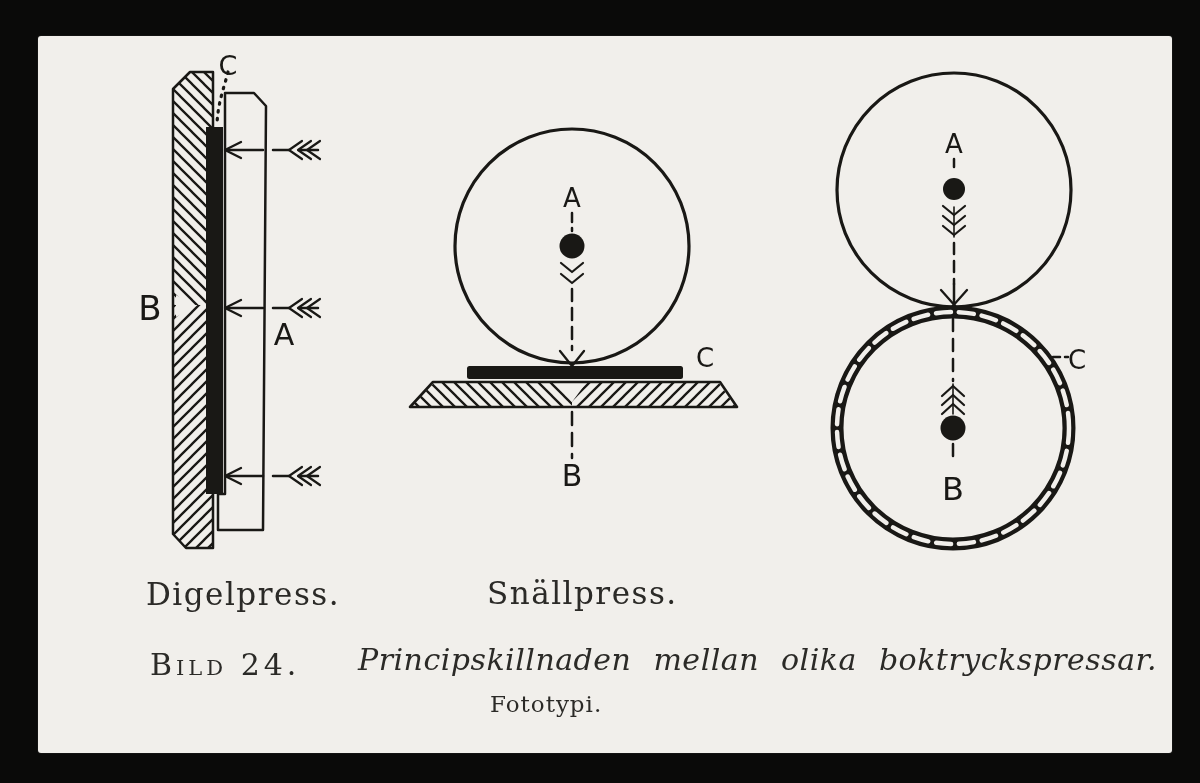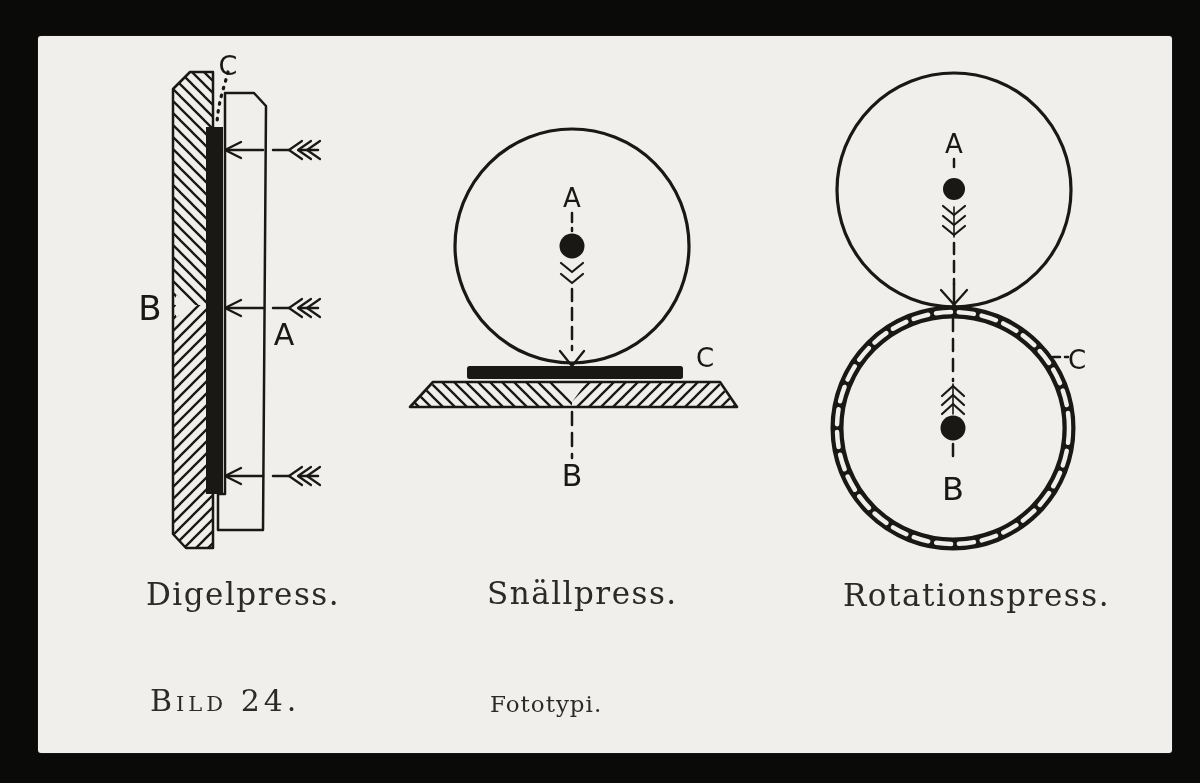--- a/index.html
+++ b/index.html
@@ -26,21 +26,21 @@
   }
   .cap{
     position:absolute;color:var(--text);
     font-size:31px;letter-spacing:1.5px;line-height:1;
     white-space:nowrap;
   }
   .cap-digel{left:146px;top:579px;}
   .cap-snall{left:487px;top:578px;}
   .cap-rot  {left:843px;top:580px;}
   .fignum{
-    position:absolute;left:150px;top:686px;color:var(--text);
+    position:absolute;left:150px;top:650px;color:var(--text);
     font-size:30px;font-variant:small-caps;letter-spacing:4px;
     line-height:1;white-space:nowrap;
   }
   .figtitle{
     position:absolute;left:358px;top:645px;color:var(--text);
     font-size:30px;font-style:italic;word-spacing:12px;letter-spacing:.5px;
     line-height:1;white-space:nowrap;
   }
   .fototypi{
     position:absolute;left:490px;top:693px;width:180px;text-align:left;
@@ -139,17 +139,17 @@
       <path d="M1053,357 H1068" stroke-dasharray="7 5"></path>
 
       <text x="954" y="153" font-size="26" text-anchor="middle" stroke="none">A</text>
       <text x="953" y="500" font-size="32" text-anchor="middle" stroke="none">B</text>
       <text x="1077" y="369" font-size="26" text-anchor="middle" stroke="none">C</text>
     </g>
   </svg>
 
   <div class="cap cap-snall">Snällpress.</div>
   <div class="cap cap-digel">Digelpress.</div>
-  <div class="cap cap-rot">Rotationspress.</div>
 
   <div class="fignum">Bild 24.</div>
+  <div class="figtitle">Principskillnaden mellan olika boktryckspressar.</div>
   <div class="fototypi">Fototypi.</div>
 </div>
 
 </body></html>

